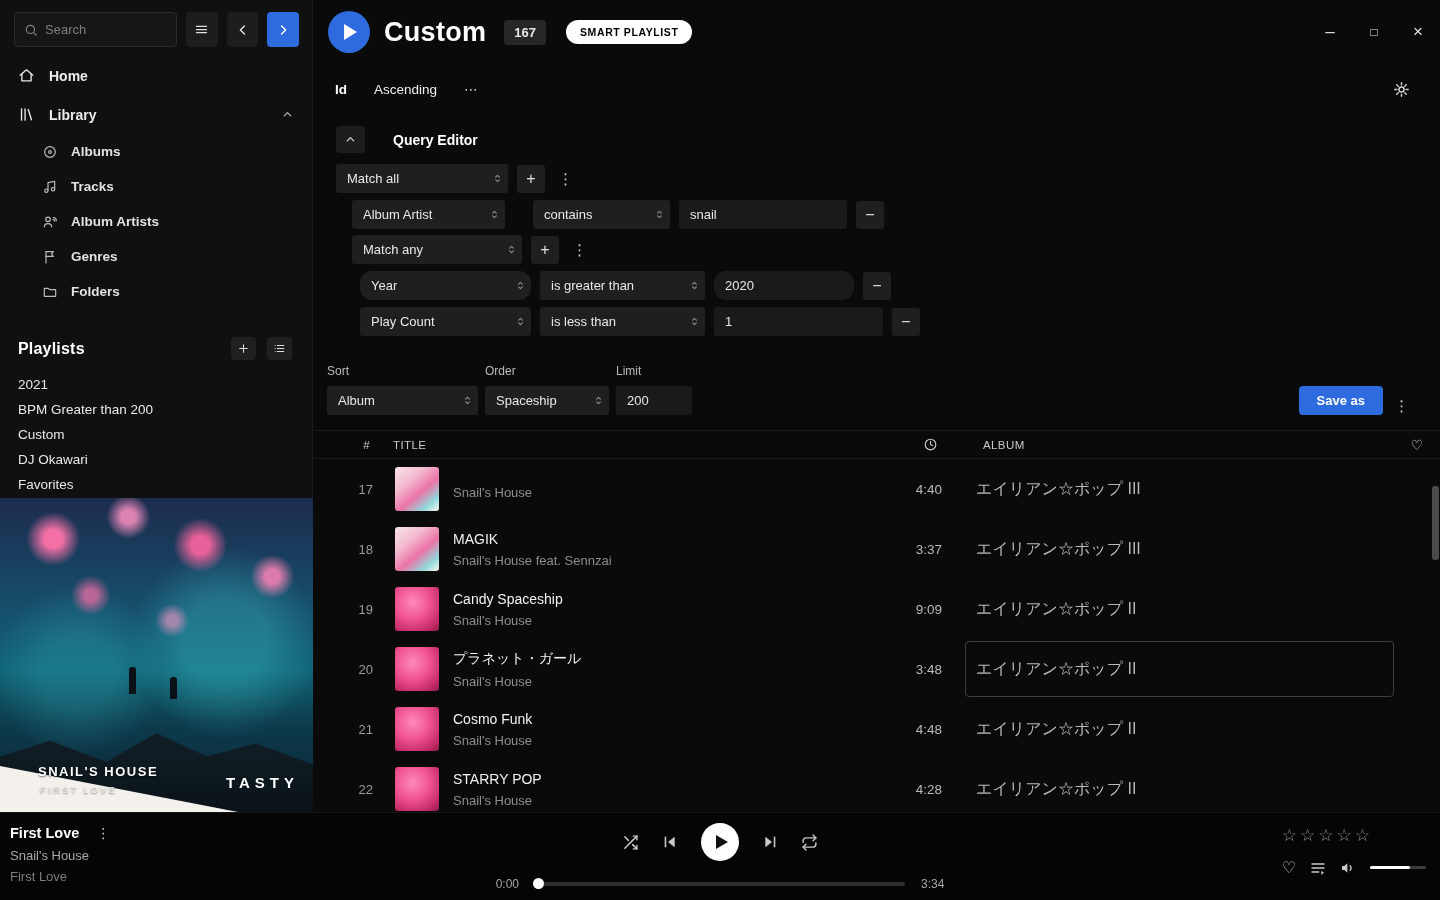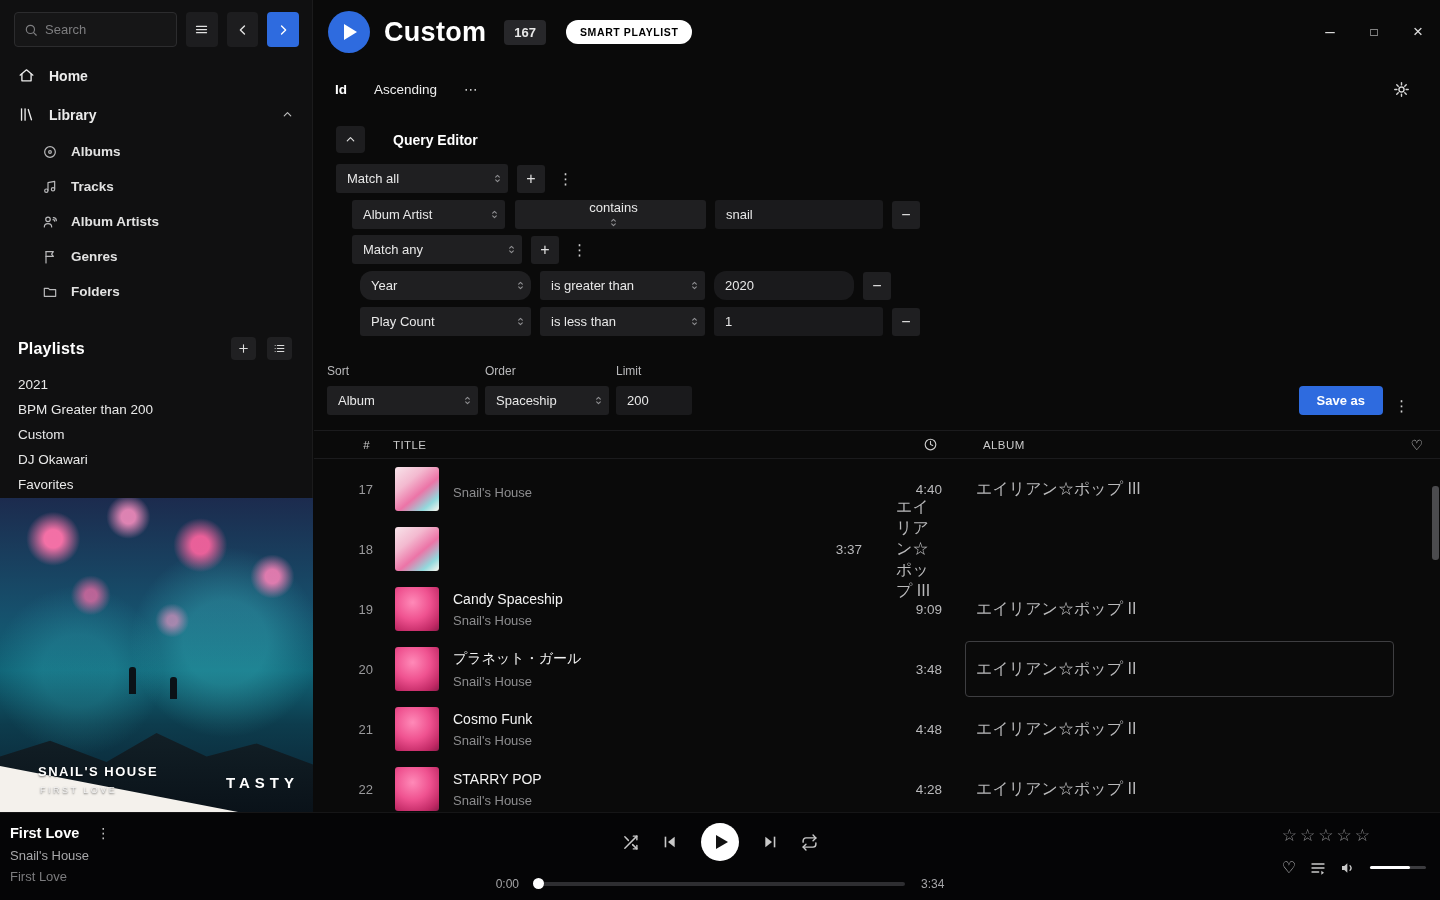--- a/index.html
+++ b/index.html
@@ -391,21 +391,21 @@
       <div class="qe-row" style="margin-left:16px;">
         <div class="dd" style="width:153px;">
           <span class="dd-label">Album Artist</span>
           <span class="updn">
             <svg class="ic" width="11" height="13" viewBox="0 0 24 24" fill="none" stroke="currentColor" stroke-width="2.4" stroke-linecap="round" stroke-linejoin="round">
                 <polyline points="8 9 12 5 16 9"></polyline>
                 <polyline points="8 15 12 19 16 15"></polyline>
               </svg>
           </span>
         </div>
-        <div class="dd" style="width:191px; margin-left:1px;flex-direction:column;">
+        <div class="dd" style="width:137px; margin-left:19px;">
           <span class="dd-label">contains</span>
           <span class="updn">
             <svg class="ic" width="11" height="13" viewBox="0 0 24 24" fill="none" stroke="currentColor" stroke-width="2.4" stroke-linecap="round" stroke-linejoin="round">
                 <polyline points="8 9 12 5 16 9"></polyline>
                 <polyline points="8 15 12 19 16 15"></polyline>
               </svg>
           </span>
         </div>
         <input class="tin" style="width: 168px;" value="snail">
         <button class="sq-btn">
@@ -539,20 +539,24 @@
             <span class="cell">
               <span>エイリアン☆ポップ III</span>
             </span>
           </span>
           <span></span>
         </div>
 
         <div class="t-row">
           <span class="c-num">18</span>
           <span class="art art-iii"></span>
+          <span class="c-title">
+            <div class="tt">MAGIK</div>
+            <div class="ta">Snail's House feat. Sennzai</div>
+          </span>
           <span class="c-dur">3:37</span>
           <span class="c-album">
             <span class="cell">
               <span>エイリアン☆ポップ III</span>
             </span>
           </span>
           <span></span>
         </div>
 
         <div class="t-row">

